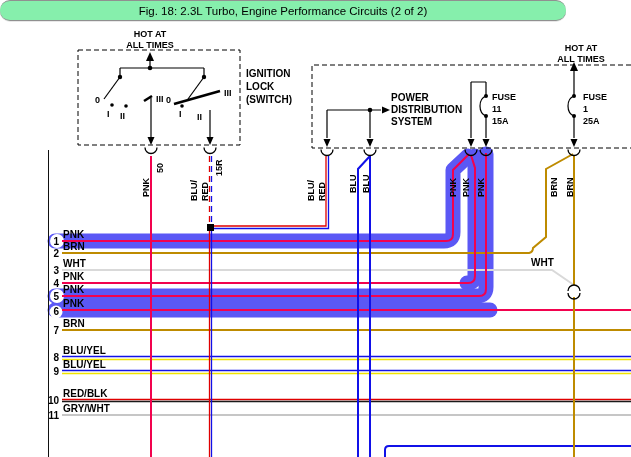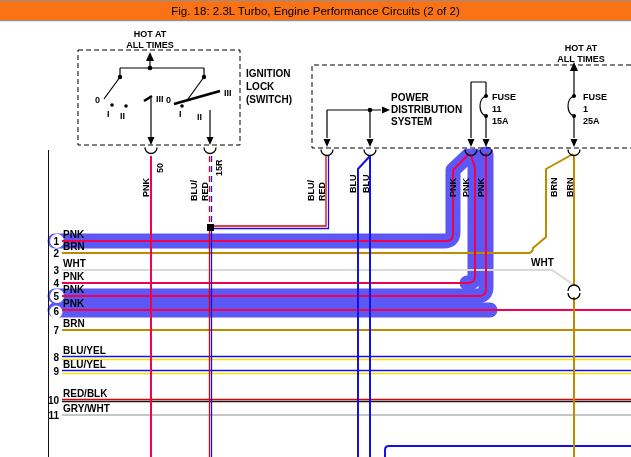--- a/index.html
+++ b/index.html
@@ -1,20 +1,20 @@
 <!DOCTYPE html>
 <html style="--pnk: #F2024E; --brn: #BE8B00; --blu: #1111E8; --yel: #F0E400; --red: #E00000; --blk: #1A1A1A; --wht: #D9D9D9; --gry: #C6C6C6; --highlight: #5B58F5;"><head>
 <meta charset="utf-8">
 <style>
   html,body{margin:0;padding:0;background:#fff;}
   #stage{position:relative;width:631px;height:457px;overflow:hidden;background:#fff;
          font-family:"Liberation Sans",sans-serif;}
-  #titlebar{position:absolute;left:0;top:0;width:631px;height:19px;background:#f97316;
+  #titlebar{position:absolute;left:0;top:0;width:566px;height:19px;background:#86efac;
             border-top:1px solid #909090;border-bottom:1px solid #909090;
-            box-shadow:0 1px 0 #e8e8e8;display:flex;align-items:center;justify-content:center;}
+            box-shadow:0 1px 0 #e8e8e8;display:flex;align-items:center;justify-content:center;border-radius:10px;}
   #titlebar .t{font-size:11.5px;color:#000;}
   svg{position:absolute;left:0;top:0;}
   text{font-family:"Liberation Sans",sans-serif;fill:#000;}
   .lbl{font-size:10px;font-weight:bold;}
   .sm{font-size:9px;font-weight:bold;}
   .num{font-size:10px;font-weight:bold;}
   .w{fill:none;}
   .hl{fill:none;stroke:var(--highlight);stroke-width:15;stroke-linecap:round;stroke-linejoin:round;}
   .c-pnk{stroke:var(--pnk);}
   .c-brn{stroke:var(--brn);}

